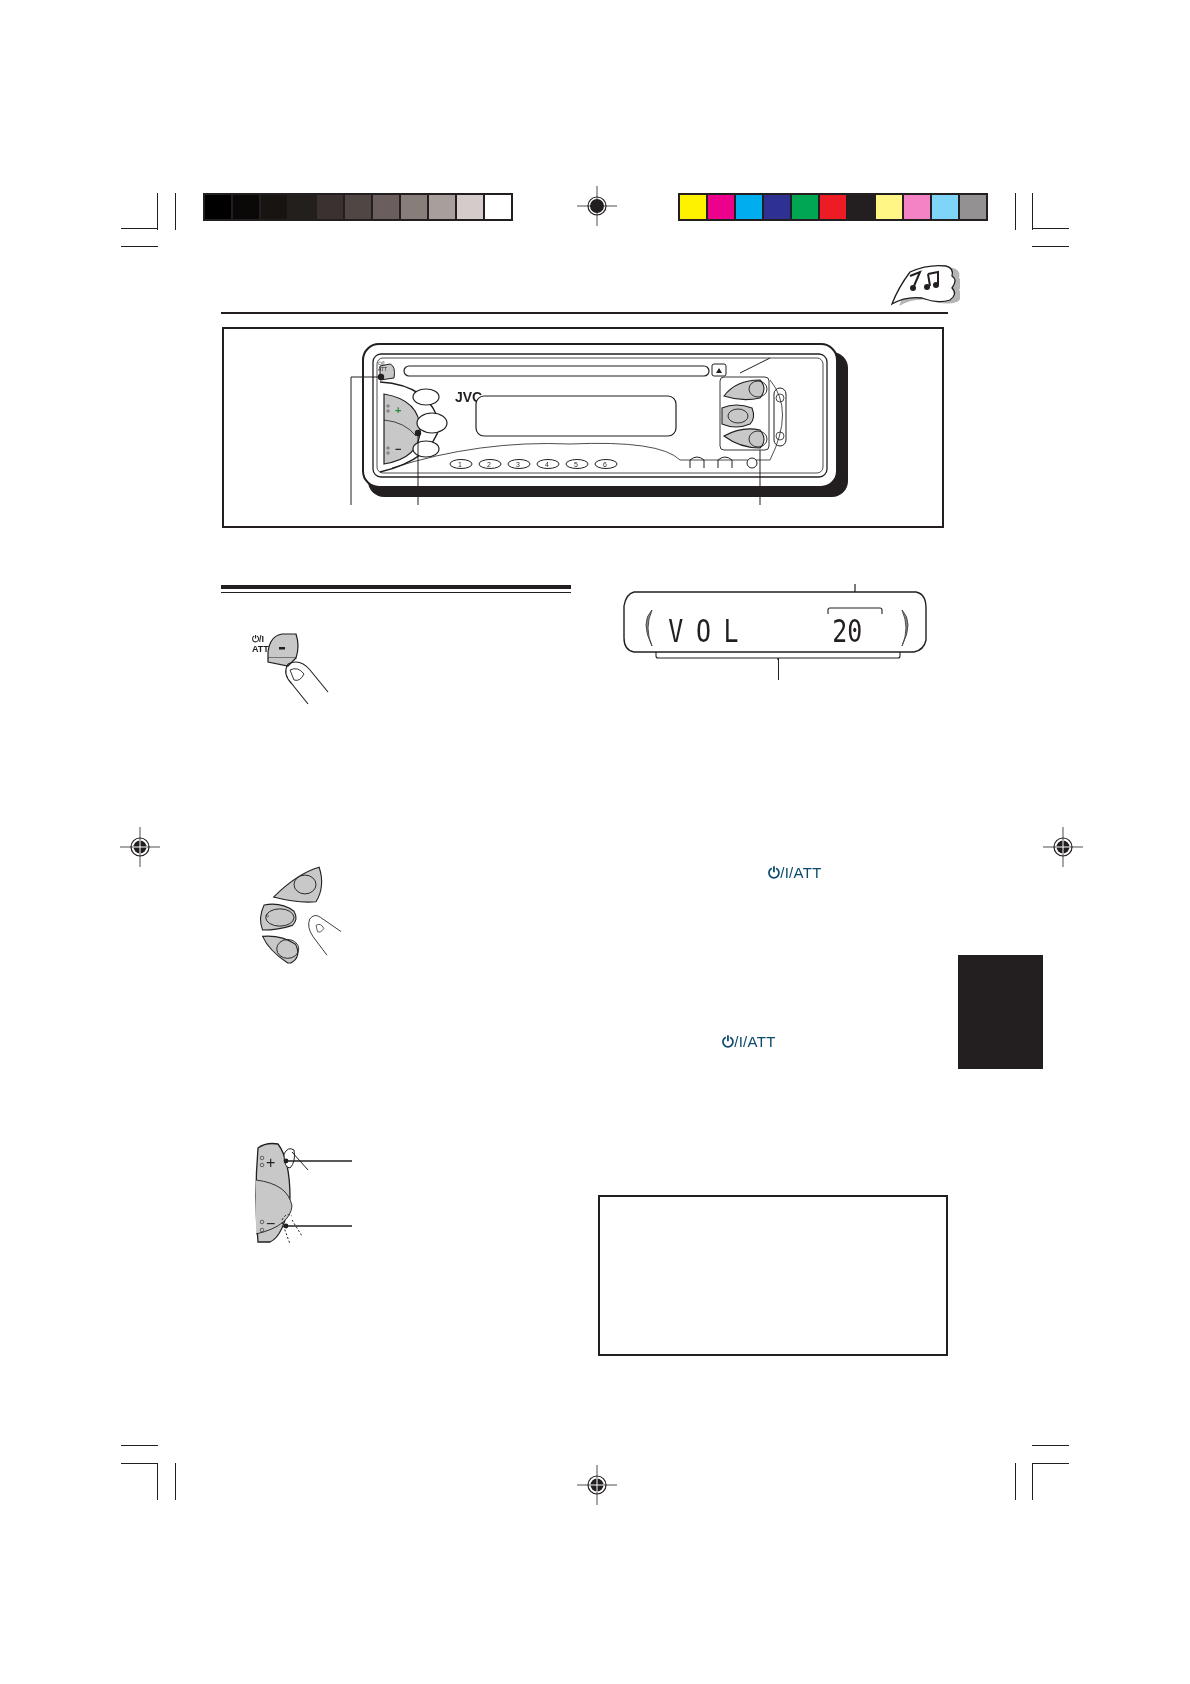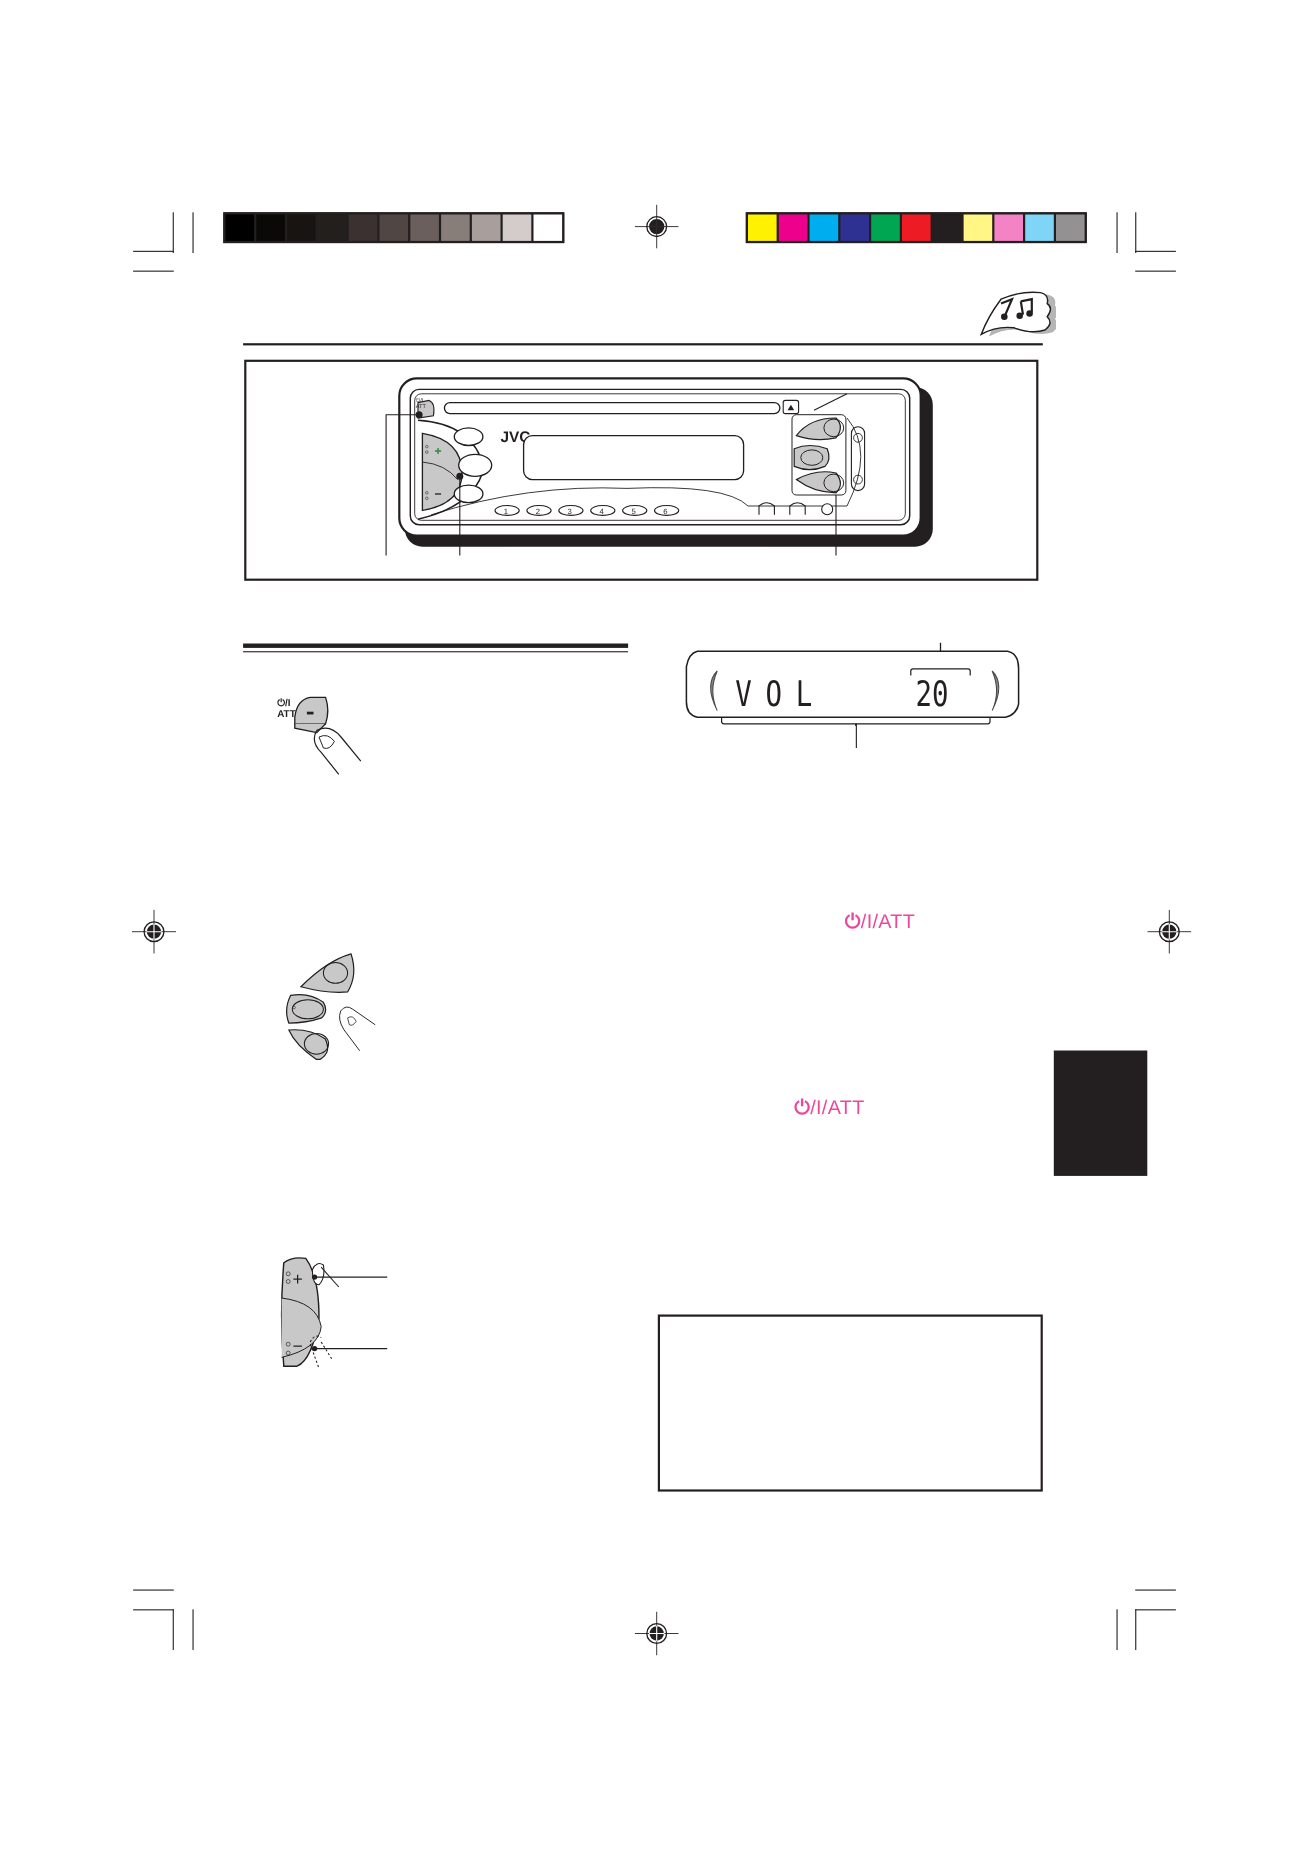--- a/index.html
+++ b/index.html
@@ -20,21 +20,21 @@
     .music-icon { position: absolute; left: 890px; top: 262px; width: 70px; height: 46px; }
 
     .top-rule { position: absolute; left: 221px; top: 312px; width: 727px; height: 2px; background: #231f20; }
     .device-frame { position: absolute; left: 222px; top: 327px; width: 722px; height: 201px; border: 2px solid #231f20; box-sizing: border-box; }
 
     .section-rule-thick { position: absolute; left: 221px; top: 585px; width: 350px; height: 4px; background: #231f20; }
     .section-rule-thin { position: absolute; left: 221px; top: 592px; width: 350px; height: 1px; background: #231f20; }
 
     .lcd { position: absolute; left: 620px; top: 584px; width: 310px; height: 76px; }
 
-    .inline-label { position: absolute; font-size: 18px; letter-spacing: 0.3px; color: #ec4899; white-space: nowrap; }
+    .inline-label { position: absolute; font-size: 15px; letter-spacing: 0.3px; color: #0c4a6e; white-space: nowrap; margin-top: 36px; }
     .inline-label .pw { font-weight: bold; }
 
     .lang-tab { position: absolute; left: 958px; top: 955px; width: 85px; height: 114px; background: #231f20; }
 
     .note-box { position: absolute; left: 598px; top: 1195px; width: 350px; height: 161px; border: 2px solid #231f20; box-sizing: border-box; }
   </style>
 </head>
 <body>
 
 <div>

